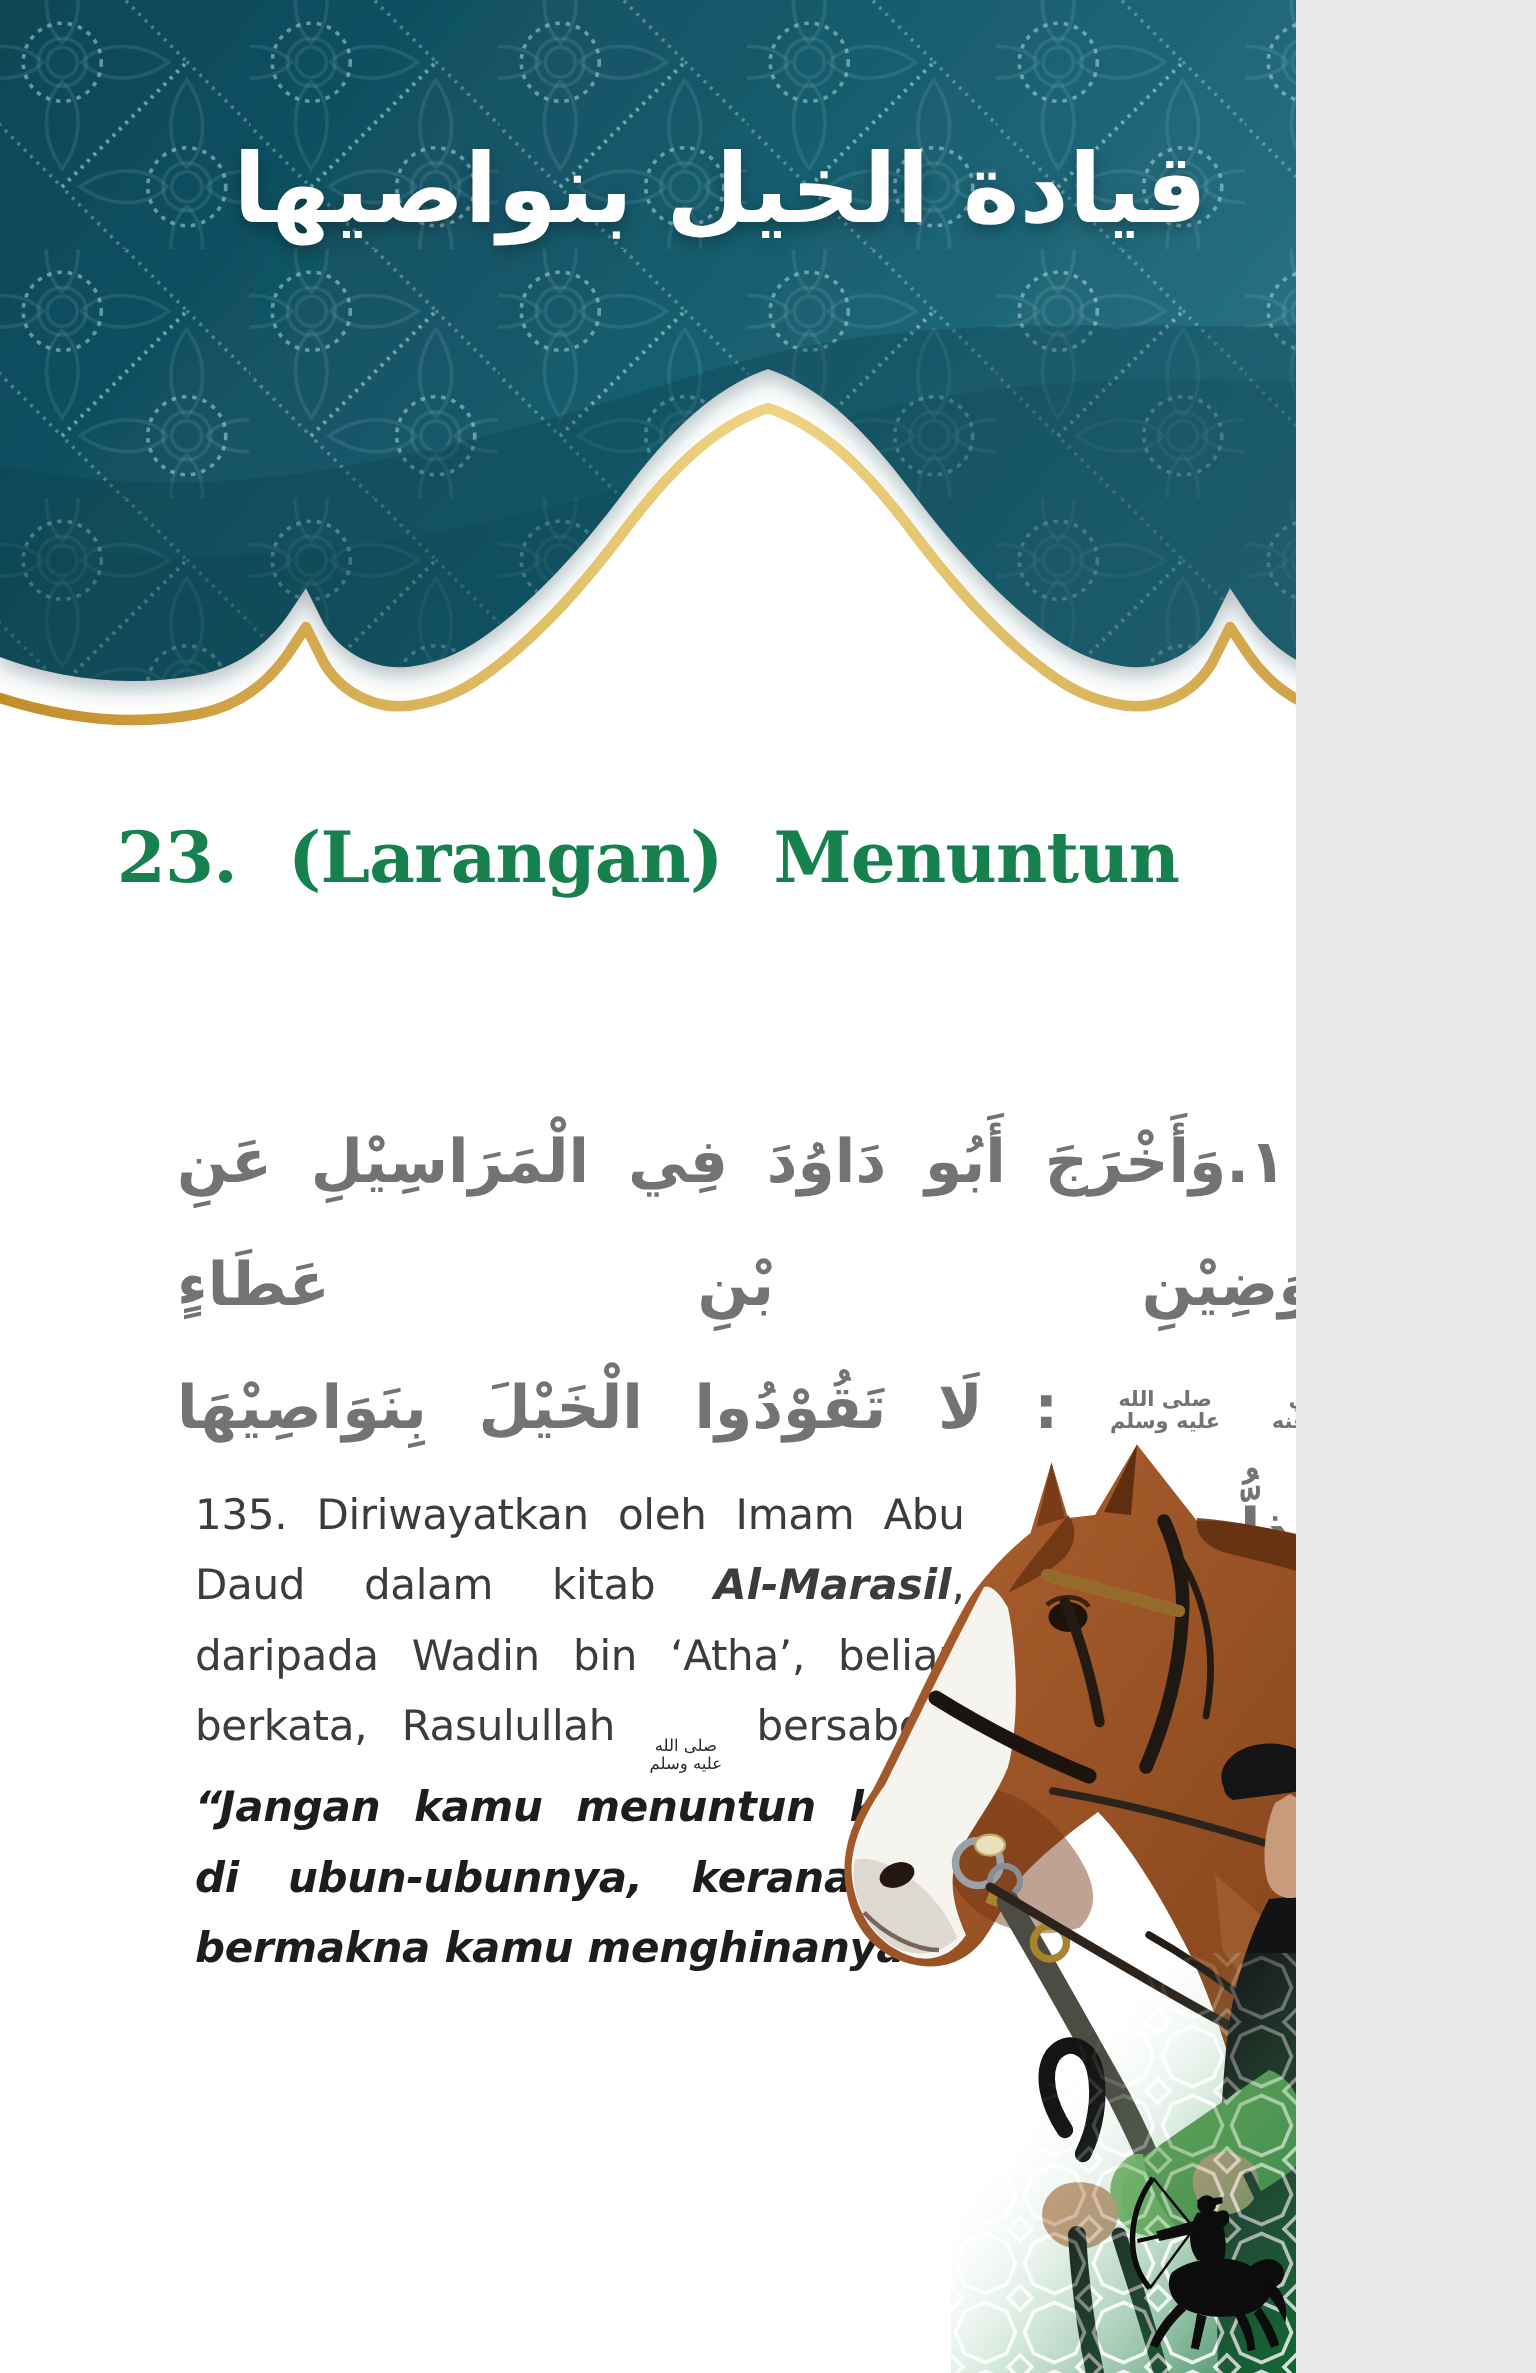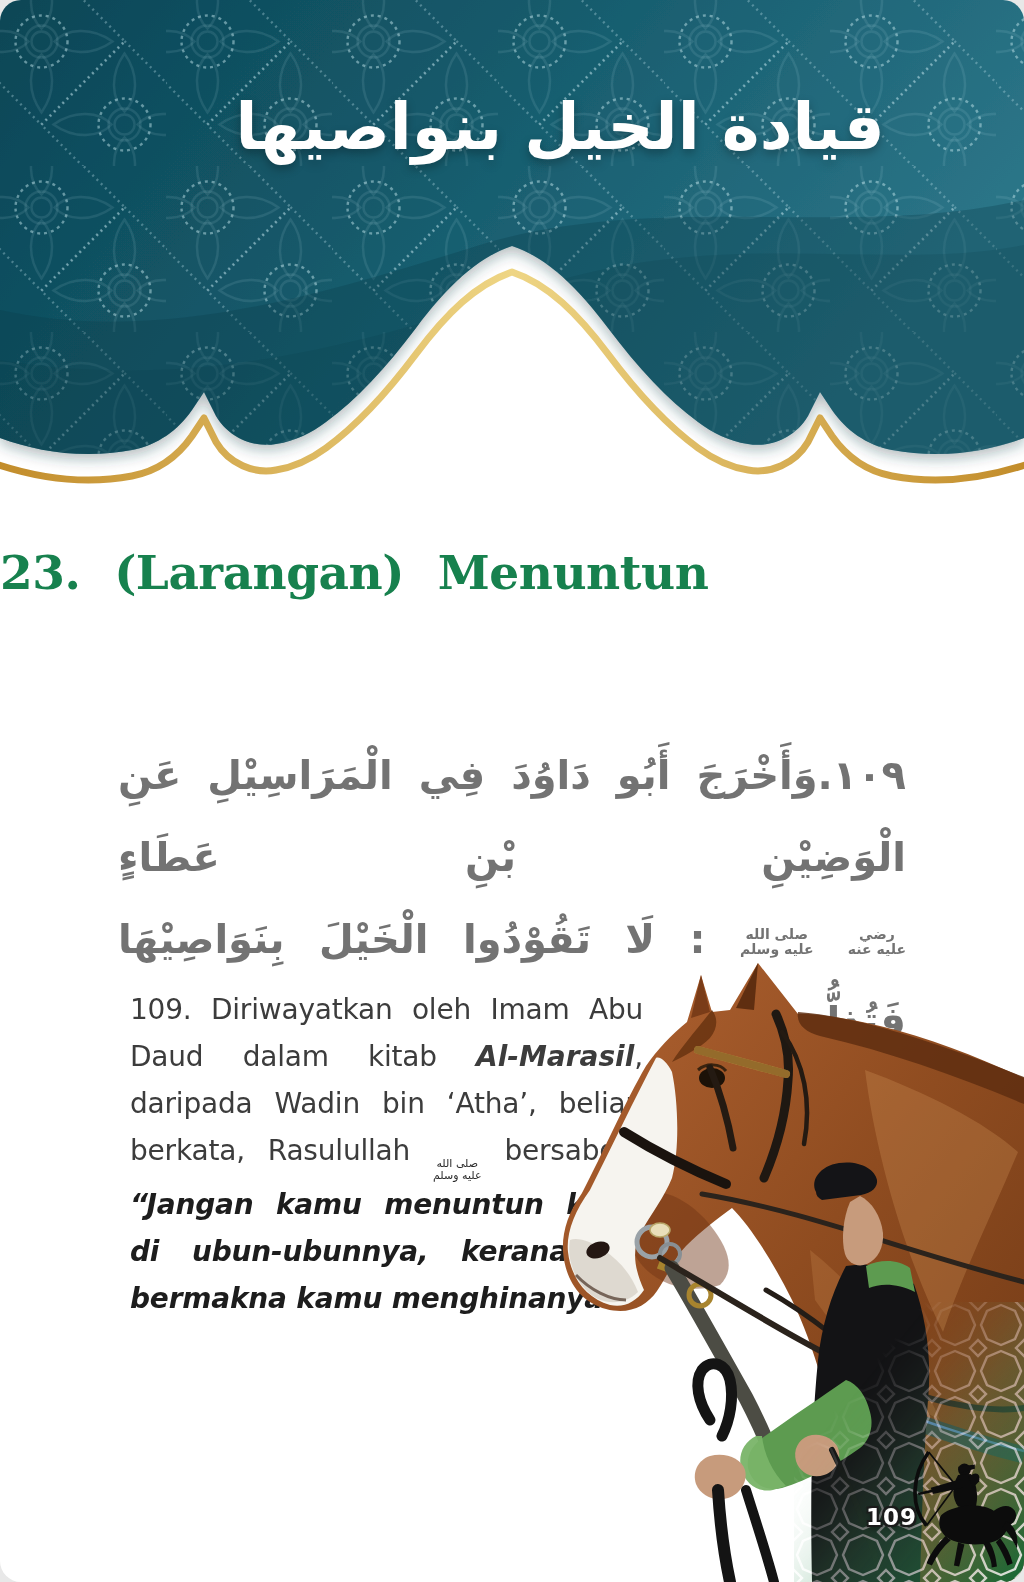--- a/index.html
+++ b/index.html
@@ -1,28 +1,28 @@
 <!DOCTYPE html>
 <html><head>
 <meta charset="utf-8">
 <style>
   html,body{margin:0;padding:0;background:#e8e8e8;}
-  .page{position:relative;width:1024px;height:1582px;background:#ffffff;overflow:hidden;
-        font-family:"DejaVu Sans",sans-serif;border-radius:21px;}
+  .page{position:relative;width:864px;height:1582px;background:#ffffff;overflow:hidden;
+        font-family:"DejaVu Sans",sans-serif;}
 
   
   .header-svg{position:absolute;top:0;left:0;}
   .header-title{position:absolute;top:90px;left:0;width:100%;text-align:center;
     transform:translateX(48px);
     font-size:64px;font-weight:bold;color:#ffffff;
     font-family:"DejaVu Sans",sans-serif;
     text-shadow:0 4px 10px rgba(0,0,0,.28);}
 
   
-  .heading{position:absolute;top:542px;left:0;width:100%;
+  .heading{position:absolute;top:542px;left:0;width:100%;text-align:center;
     color:#17814e;font-family:"DejaVu Serif","Liberation Serif",serif;
     font-weight:700;font-size:47px;line-height:61px;word-spacing:18px;letter-spacing:-0.5px;}
 
   
   .hadith{position:absolute;top:734px;left:118px;width:788px;direction:rtl;
     font-size:40px;font-weight:700;color:#737373;line-height:82px;
     font-family:"DejaVu Sans",sans-serif;}
   .h-line.just{text-align:justify;text-align-last:justify;}
   .h-line.last{text-align:right;padding-left:40px;}
   .honorific{display:inline-flex;flex-direction:column;align-items:center;
@@ -125,21 +125,21 @@
       <span class="honorific">
           <span>صلى الله</span>
           <span>عليه وسلم</span>
         </span>
       <span>: لَا تَقُوْدُوا الْخَيْلَ بِنَوَاصِيْهَا</span>
     </div>
     <div class="h-line last">فَتُذِلُّوهَا.</div>
   </div>
 
   <div class="translation-wrap">
-    <div class="para"><span>109. Diriwayatkan oleh Imam Abu Daud dalam kitab </span><b><i>Al-Marasil</i></b><span>, daripada Wadin bin ‘Atha’, beliau berkata, Rasulullah </span><span class="saw-sm">
+    <div class="para"><span>135. Diriwayatkan oleh Imam Abu Daud dalam kitab </span><b><i>Al-Marasil</i></b><span>, daripada Wadin bin ‘Atha’, beliau berkata, Rasulullah </span><span class="saw-sm">
           <span>صلى الله</span>
           <span>عليه وسلم</span>
         </span><span> bersabda:</span></div>
     <div class="quote">“Jangan kamu menuntun kuda di ubun-ubunnya, kerana itu bermakna kamu menghinanya.”</div>
   </div>
 
   <svg class="horse-svg" width="464" height="632" viewBox="0 0 464 632">
     <defs>
       <linearGradient id="coat" x1="0" y1="0" x2="1" y2="1">
         <stop offset="0" stop-color="#b06231"></stop>

